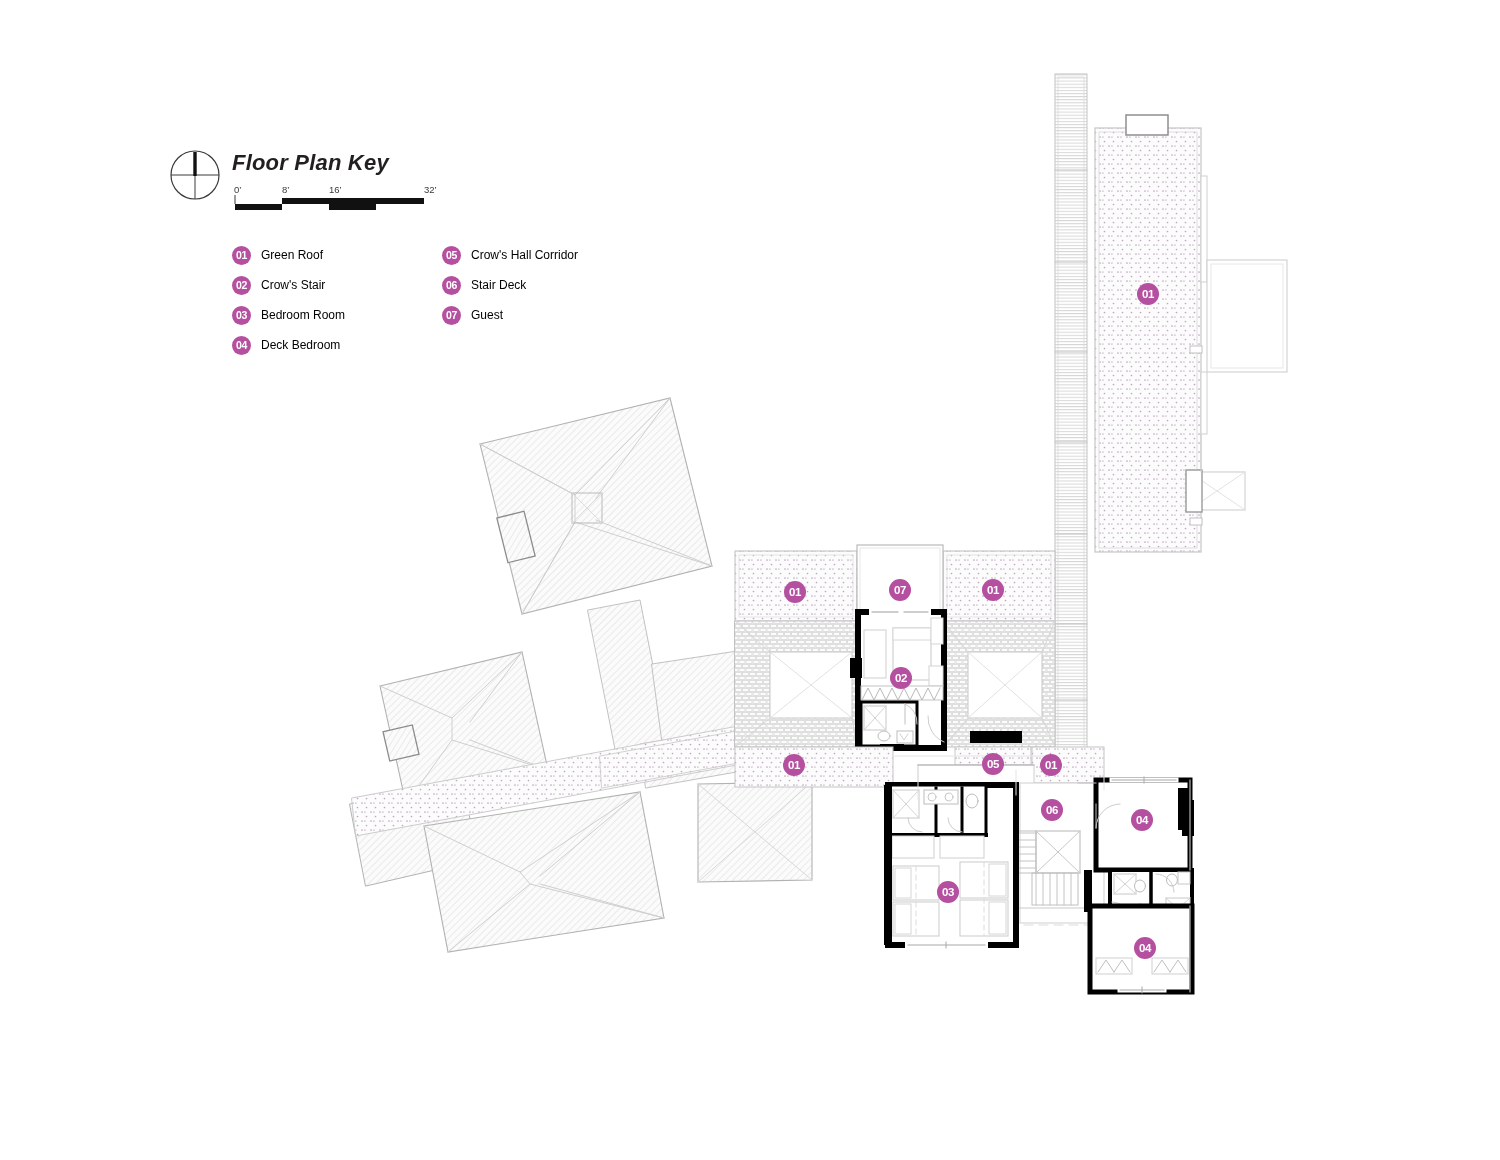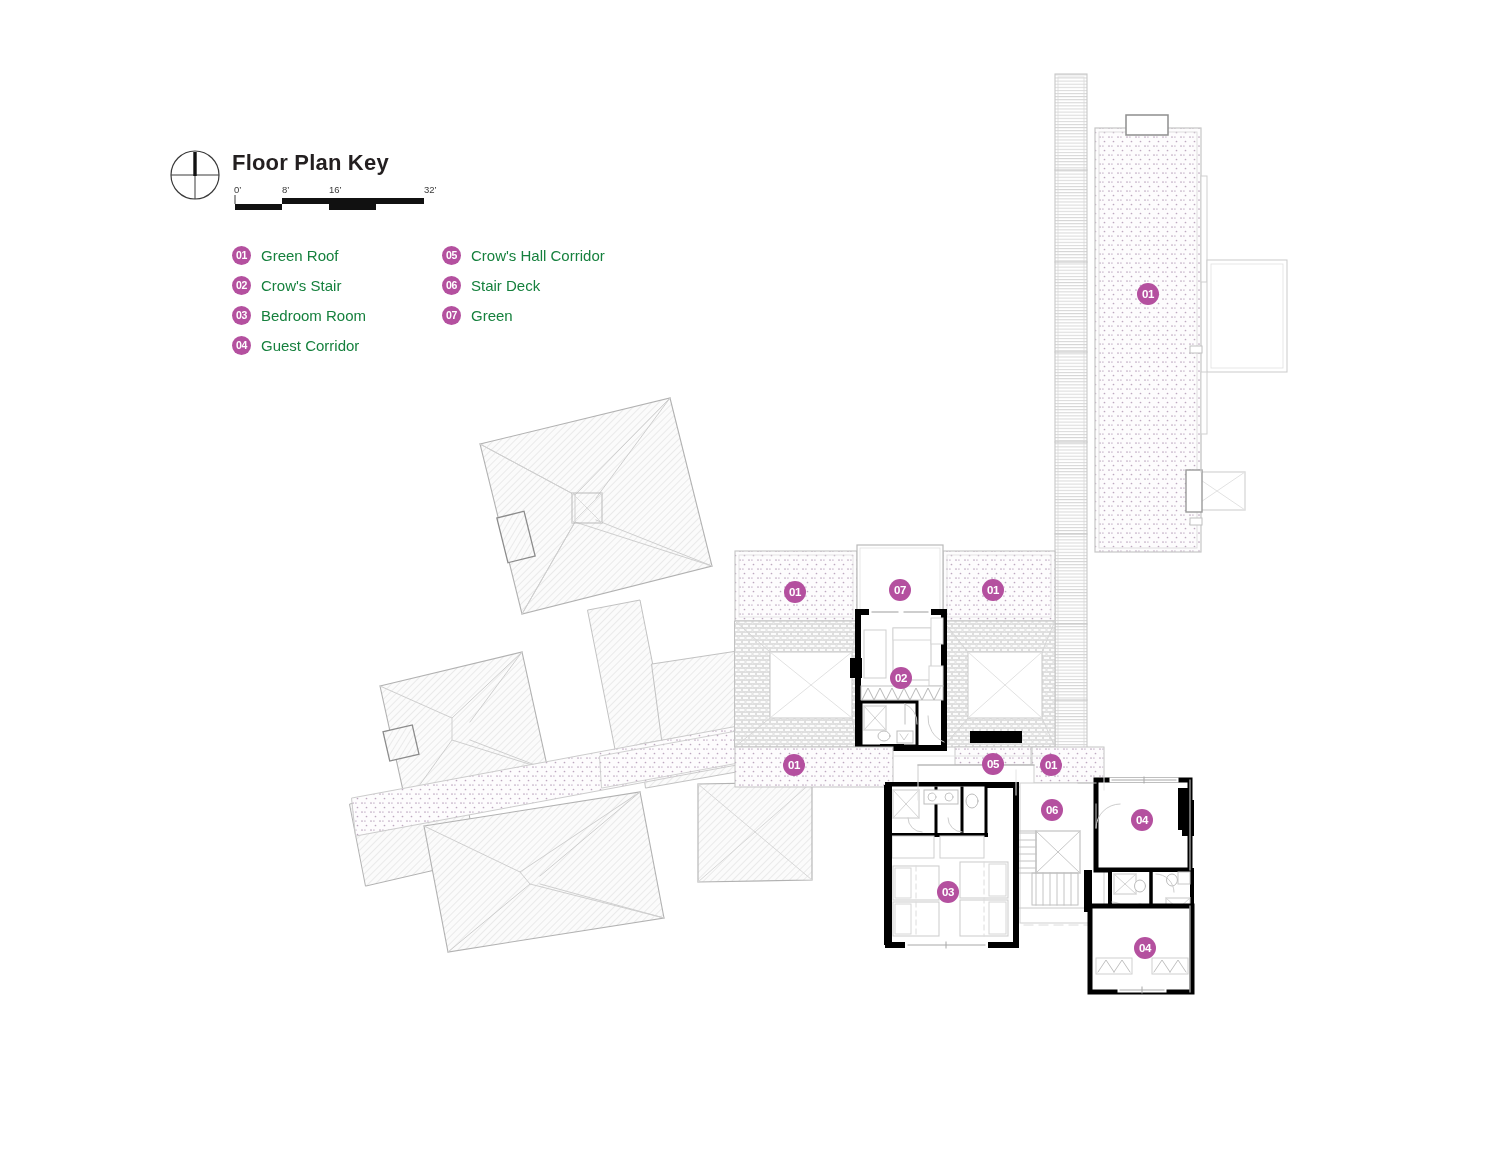--- a/index.html
+++ b/index.html
@@ -4,29 +4,29 @@
 <style>
   html,body{margin:0;padding:0;background:#ffffff;}
   body{width:1500px;height:1160px;position:relative;overflow:hidden;
        font-family:"Liberation Sans","DejaVu Sans",sans-serif;color:#231f20;}
   #plan-root{position:absolute;inset:0;}
   svg.layer{position:absolute;left:0;top:0;width:1500px;height:1160px;}
 
   
   #legend{position:absolute;left:168px;top:140px;width:480px;}
   #legend-title{font-size:22px;font-weight:bold;letter-spacing:.2px;
-                position:absolute;left:64px;top:10px;white-space:nowrap;}
+                position:absolute;left:64px;top:10px;white-space:nowrap;font-style:italic;}
   #north-symbol{position:absolute;left:0;top:8px;width:54px;height:54px;}
   #scalebar-wrap{position:absolute;left:64px;top:42px;width:220px;height:32px;}
   #legend-items{position:absolute;left:64px;top:100px;width:420px;
                 display:flex;flex-wrap:wrap;}
   .legend-col{width:210px;}
   .legend-item{display:flex;align-items:center;height:30px;}
   .legend-item .badge{margin-right:10px;}
-  .legend-label{font-size:15px;color:#15803d;white-space:nowrap;}
+  .legend-label{font-size:12px;color:#000000;white-space:nowrap;}
 
   .badge{width:19px;height:19px;border-radius:50%;background:#b4509f;
          color:#fff;font-size:10.5px;font-weight:bold;line-height:19px;
          text-align:center;display:inline-block;letter-spacing:-.3px;
          flex:0 0 auto;}
   .plan-badge{position:absolute;width:22px;height:22px;line-height:22px;
               font-size:11.5px;border-radius:50%;background:#b4509f;color:#fff;
               text-align:center;font-weight:bold;letter-spacing:-.3px;
               transform:translate(-50%,-50%);}
 </style>
@@ -423,33 +423,33 @@
           <div class="legend-item">
             <span class="badge">02</span>
             <span class="legend-label">Crow's Stair</span>
           </div>
           <div class="legend-item">
             <span class="badge">03</span>
             <span class="legend-label">Bedroom Room</span>
           </div>
           <div class="legend-item">
             <span class="badge">04</span>
-            <span class="legend-label">Guest Corridor</span>
+            <span class="legend-label">Deck Bedroom</span>
           </div>
         </div>
         <div class="legend-col">
           <div class="legend-item">
             <span class="badge">05</span>
             <span class="legend-label">Crow's Hall Corridor</span>
           </div>
           <div class="legend-item">
             <span class="badge">06</span>
             <span class="legend-label">Stair Deck</span>
           </div>
           <div class="legend-item">
             <span class="badge">07</span>
-            <span class="legend-label">Green</span>
+            <span class="legend-label">Guest</span>
           </div>
         </div>
       </div>
   </div>
 
 </div>
 
 </body></html>

